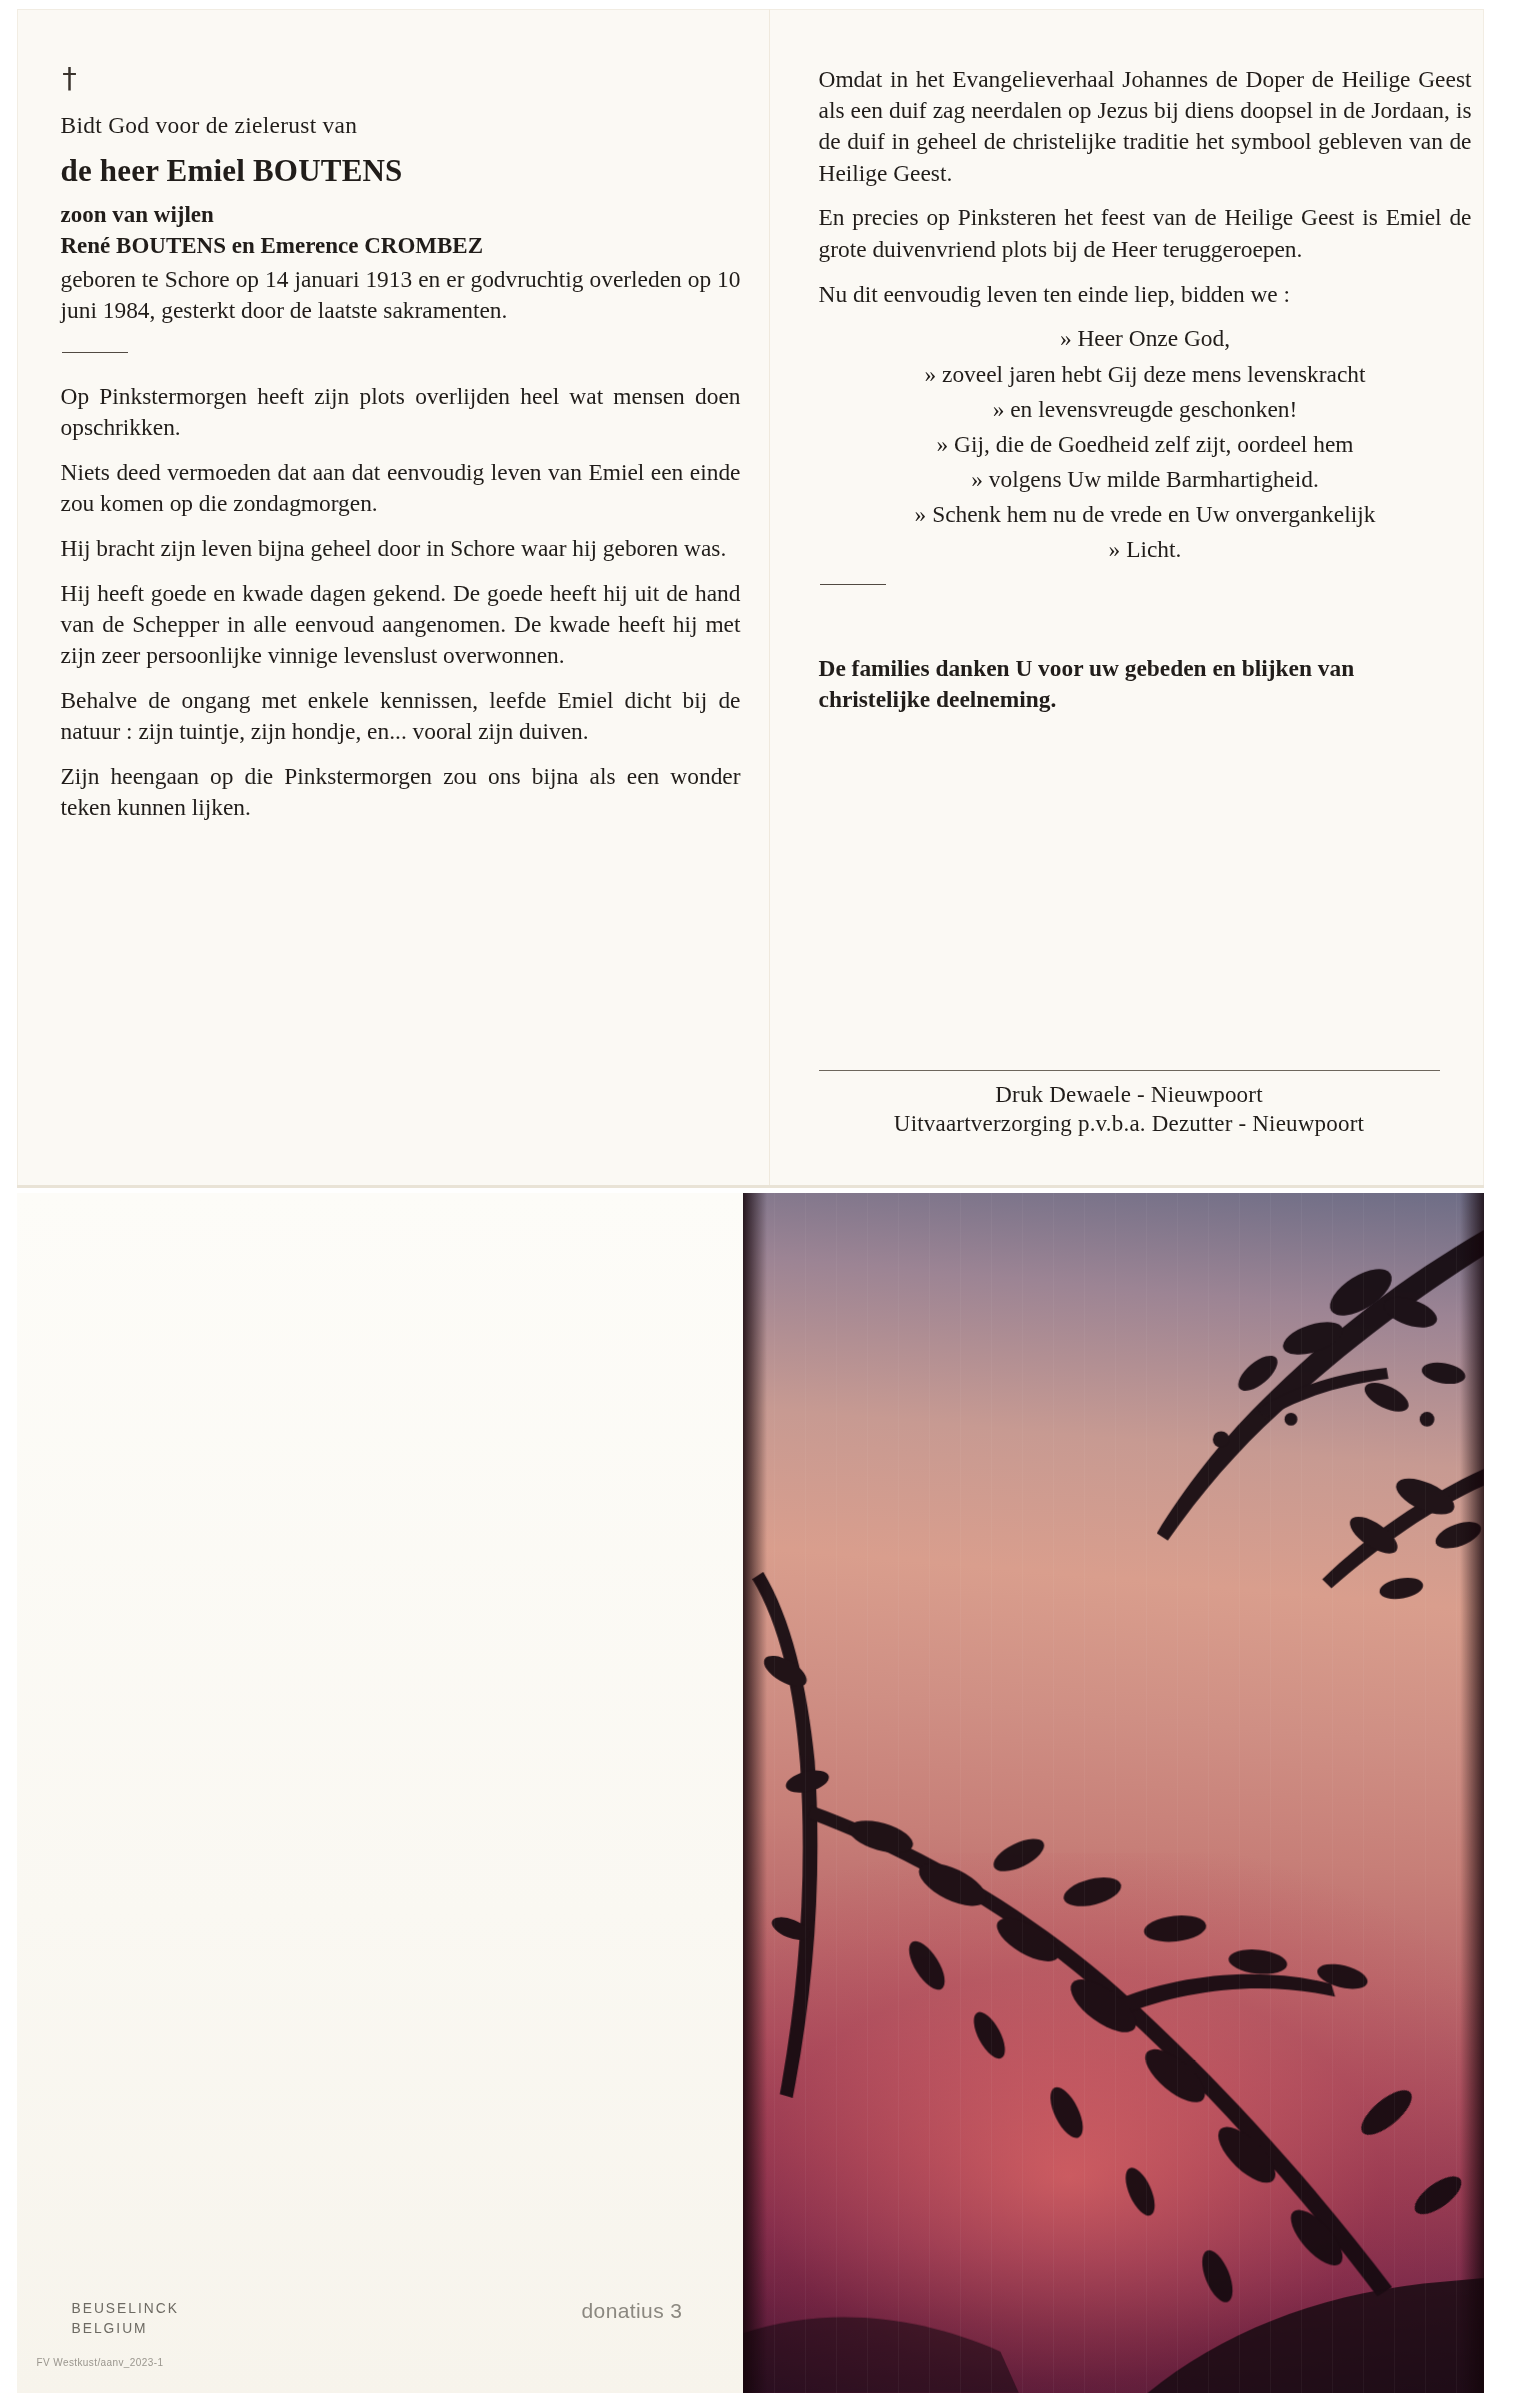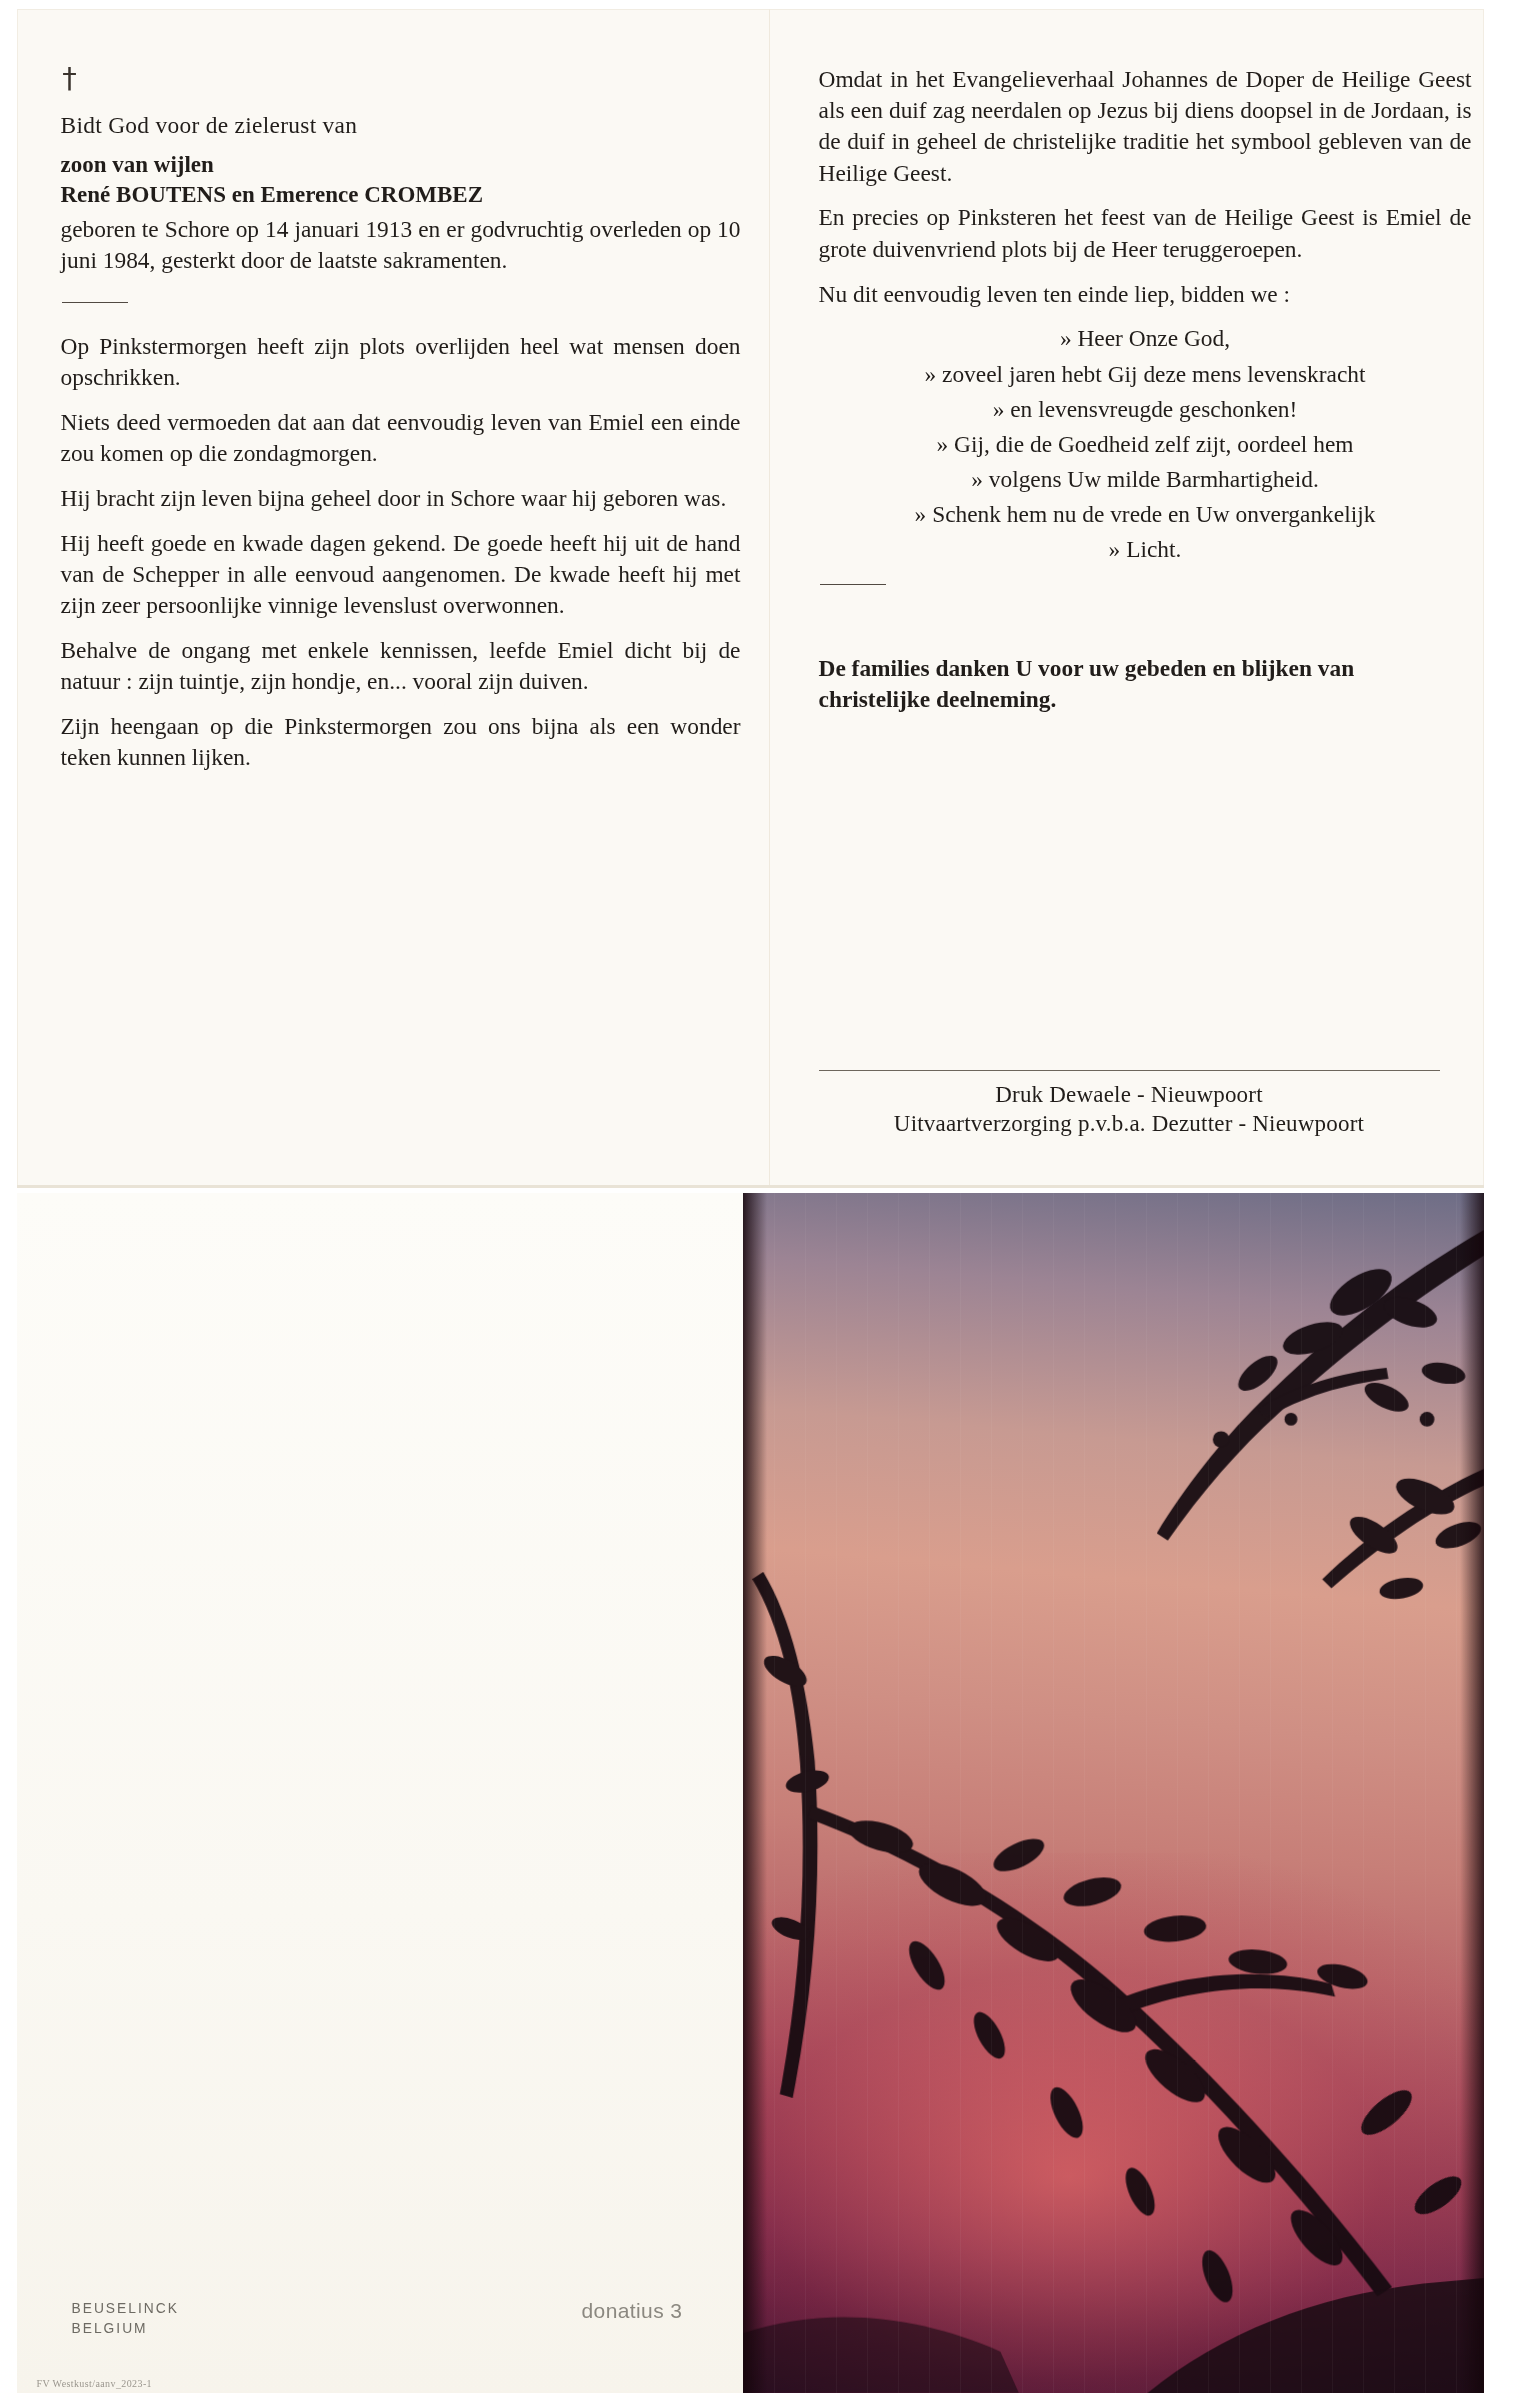--- a/index.html
+++ b/index.html
@@ -230,40 +230,41 @@
     left: 565px;
     bottom: 70px;
     font-family: "Liberation Sans", sans-serif;
     font-size: 21px;
     color: #8b8880;
     letter-spacing: 0.4px;
   }
   .corner-code {
     position: absolute;
     left: 20px;
-    bottom: 4px;
-    font-family: Liberation Serif, serif;
+    bottom: 25px;
+    font-family: Liberation Sans, sans-serif;
     font-size: 10px;
     color: #9a968e;
     letter-spacing: 0.4px;
   }
 </style>
 </head>
 <body>
 
 <div class="page">
 
   <div class="card-top">
     <div class="fold"></div>
 
     <div class="columns">
 
       <div class="col left">
         <div class="cross">†</div>
         <p class="lead">Bidt God voor de zielerust van</p>
+        <div class="name">de heer Emiel BOUTENS</div>
         <div class="sub">zoon van wijlen</div>
         <div class="sub">René BOUTENS en Emerence CROMBEZ</div>
         <p class="dates">geboren te Schore op 14 januari 1913 en er godvruchtig overleden op 10 juni 1984, gesterkt door de laatste sakramenten.</p>
 
         <div class="rule"></div>
 
         <p>Op Pinkstermorgen heeft zijn plots overlijden heel wat mensen doen opschrikken.</p>
         <p>Niets deed vermoeden dat aan dat eenvoudig leven van Emiel een einde zou komen op die zondagmorgen.</p>
         <p>Hij bracht zijn leven bijna geheel door in Schore waar hij geboren was.</p>
         <p>Hij heeft goede en kwade dagen gekend. De goede heeft hij uit de hand van de Schepper in alle eenvoud aangenomen. De kwade heeft hij met zijn zeer persoonlijke vinnige levenslust overwonnen.</p>

